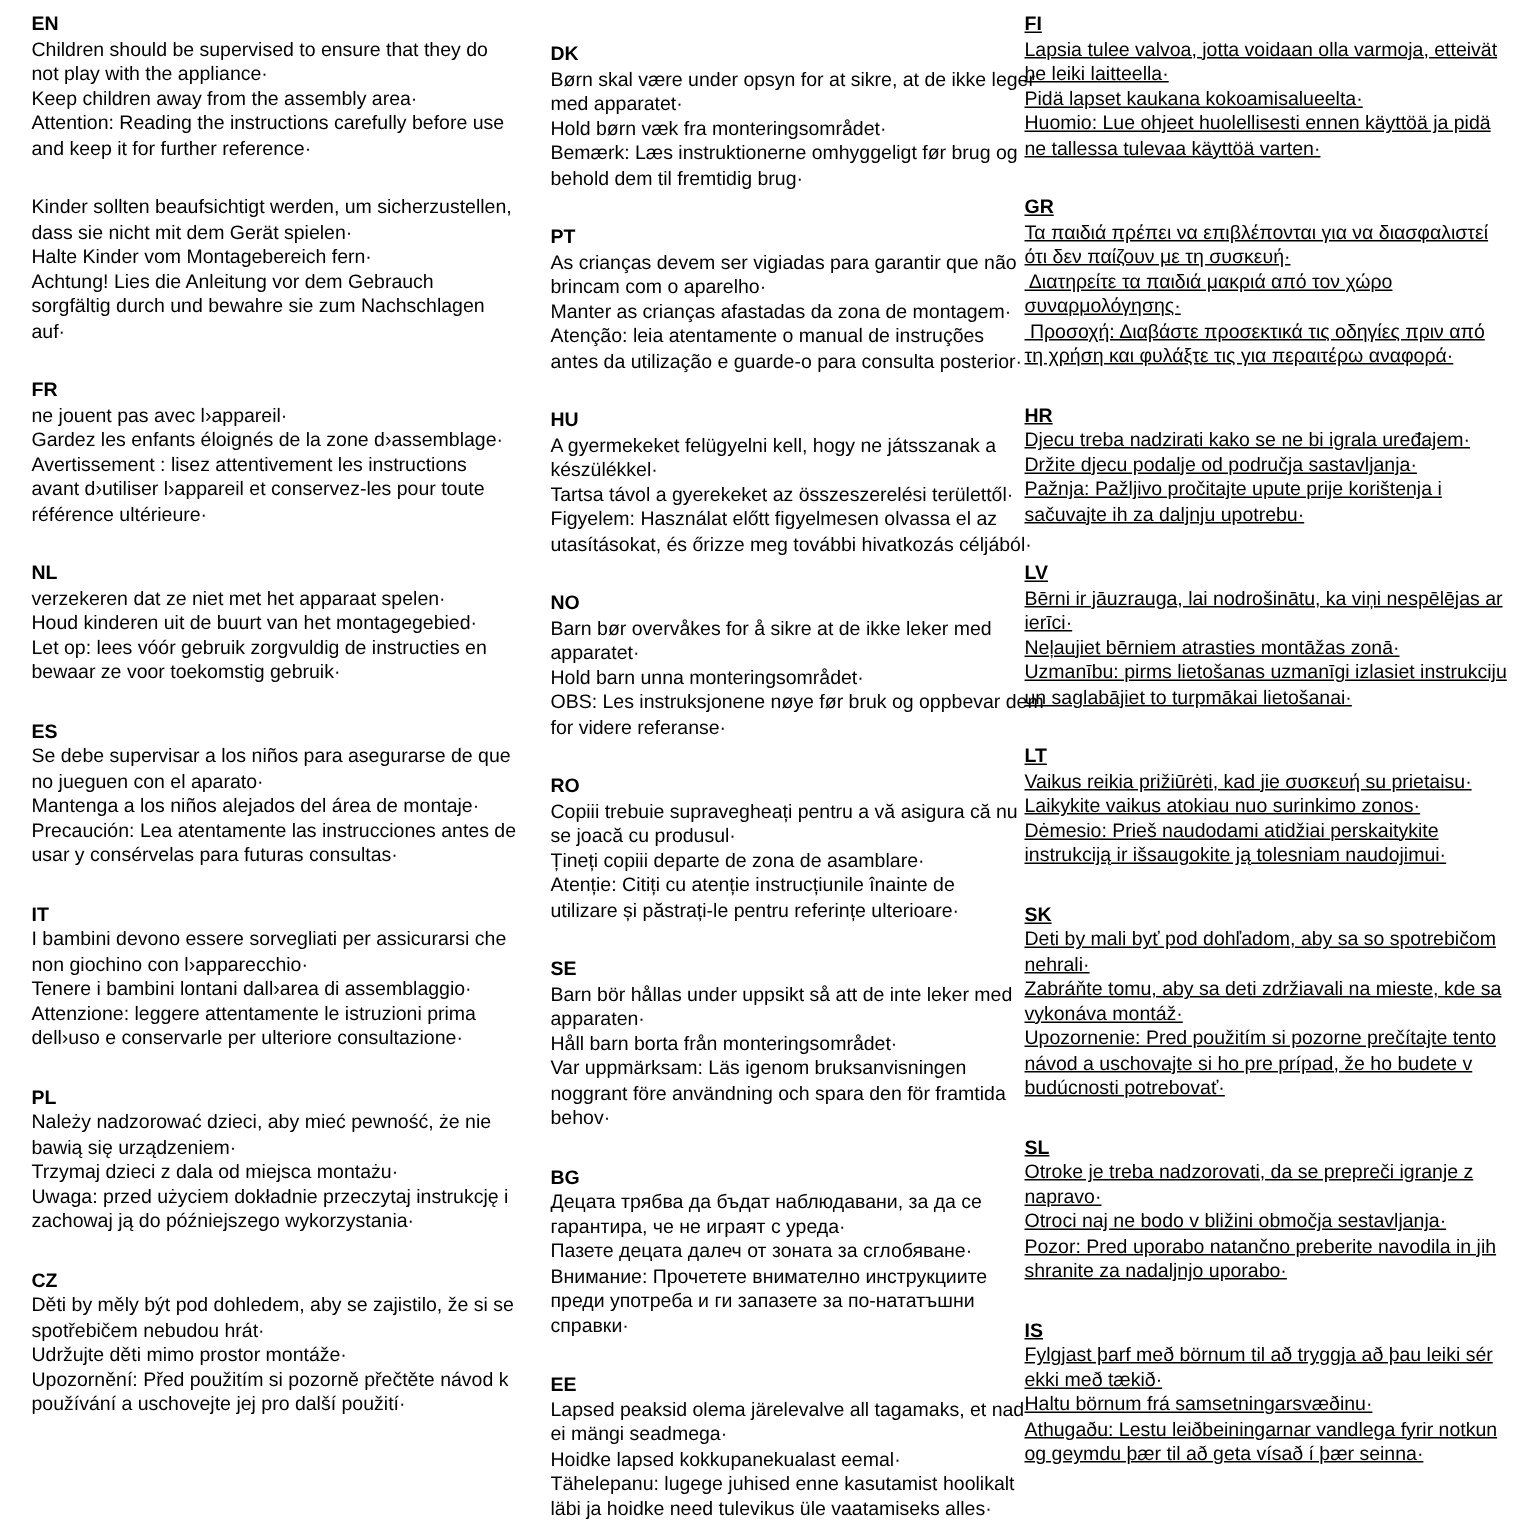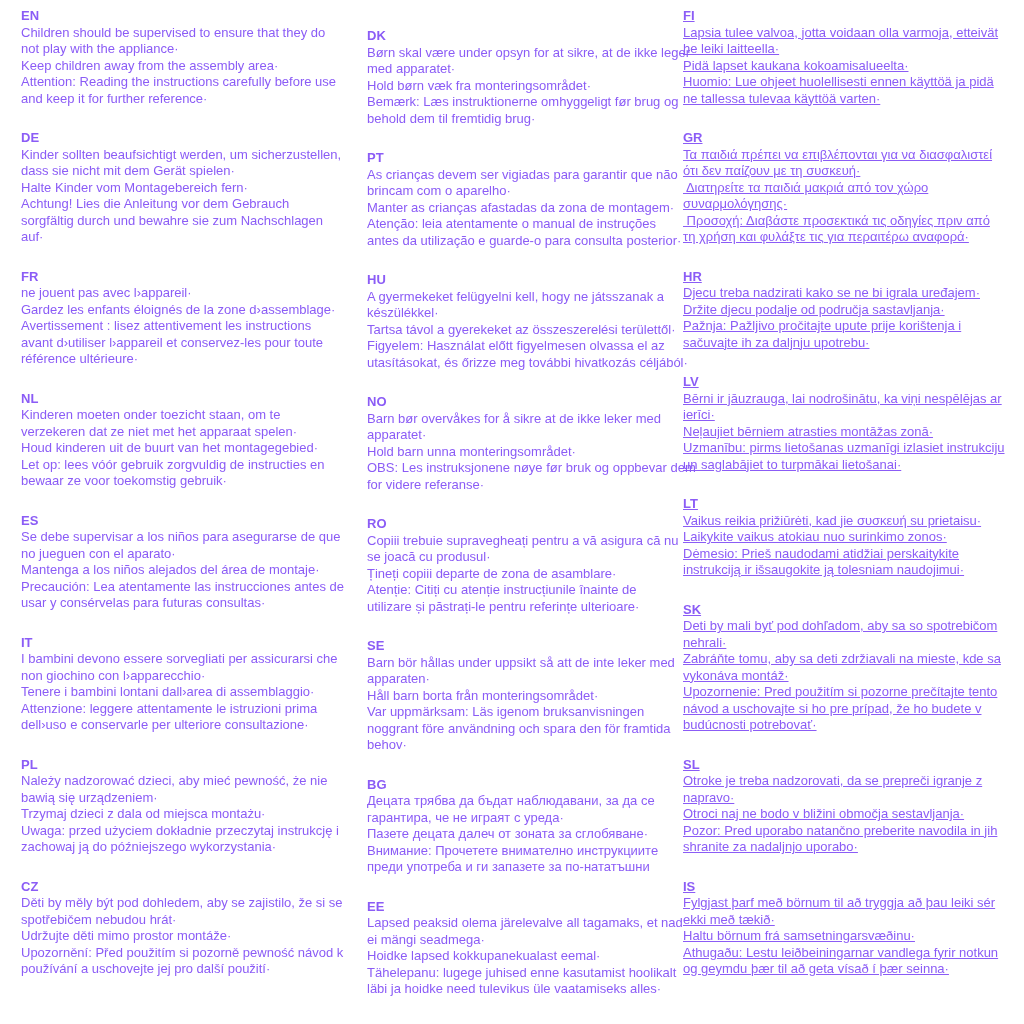--- a/index.html
+++ b/index.html
@@ -6,21 +6,21 @@
     margin: 0;
     padding: 0;
     background: #ffffff;
   }
   .page {
     position: relative;
     width: 1024px;
     height: 1024px;
     background: #ffffff;
     font-family: "Liberation Sans", sans-serif;
-    color: #8b5cf6;
+    color: #000000;
     overflow: hidden;
   }
   .col {
     position: absolute;
     top: 8px;
   }
   .col-1 { left: 21px;  width: 330px; }
   .col-2 { left: 367px; width: 330px; margin-top: 20px; }
   .col-3 { left: 683px; width: 338px; text-decoration: underline; }
   .section {
@@ -45,39 +45,37 @@
   <div class="col col-1">
       <div class="section">
         <div class="code">EN</div>
         <div class="line">Children should be supervised to ensure that they do</div>
         <div class="line">not play with the appliance·</div>
         <div class="line">Keep children away from the assembly area·</div>
         <div class="line">Attention: Reading the instructions carefully before use</div>
         <div class="line">and keep it for further reference·</div>
       </div>
       <div class="section">
-        <div class="code">DE</div>
         <div class="line">Kinder sollten beaufsichtigt werden, um sicherzustellen,</div>
         <div class="line">dass sie nicht mit dem Gerät spielen·</div>
         <div class="line">Halte Kinder vom Montagebereich fern·</div>
         <div class="line">Achtung! Lies die Anleitung vor dem Gebrauch</div>
         <div class="line">sorgfältig durch und bewahre sie zum Nachschlagen</div>
         <div class="line">auf·</div>
       </div>
       <div class="section">
         <div class="code">FR</div>
         <div class="line">ne jouent pas avec l›appareil·</div>
         <div class="line">Gardez les enfants éloignés de la zone d›assemblage·</div>
         <div class="line">Avertissement : lisez attentivement les instructions</div>
         <div class="line">avant d›utiliser l›appareil et conservez-les pour toute</div>
         <div class="line">référence ultérieure·</div>
       </div>
       <div class="section">
         <div class="code">NL</div>
-        <div class="line">Kinderen moeten onder toezicht staan, om te</div>
         <div class="line">verzekeren dat ze niet met het apparaat spelen·</div>
         <div class="line">Houd kinderen uit de buurt van het montagegebied·</div>
         <div class="line">Let op: lees vóór gebruik zorgvuldig de instructies en</div>
         <div class="line">bewaar ze voor toekomstig gebruik·</div>
       </div>
       <div class="section">
         <div class="code">ES</div>
         <div class="line">Se debe supervisar a los niños para asegurarse de que</div>
         <div class="line">no jueguen con el aparato·</div>
         <div class="line">Mantenga a los niños alejados del área de montaje·</div>
@@ -98,21 +96,21 @@
         <div class="line">bawią się urządzeniem·</div>
         <div class="line">Trzymaj dzieci z dala od miejsca montażu·</div>
         <div class="line">Uwaga: przed użyciem dokładnie przeczytaj instrukcję i</div>
         <div class="line">zachowaj ją do późniejszego wykorzystania·</div>
       </div>
       <div class="section">
         <div class="code">CZ</div>
         <div class="line">Děti by měly být pod dohledem, aby se zajistilo, že si se</div>
         <div class="line">spotřebičem nebudou hrát·</div>
         <div class="line">Udržujte děti mimo prostor montáže·</div>
-        <div class="line">Upozornění: Před použitím si pozorně pewność návod k</div>
+        <div class="line">Upozornění: Před použitím si pozorně přečtěte návod k</div>
         <div class="line">používání a uschovejte jej pro další použití·</div>
       </div>
     </div>
   <div class="col col-2">
       <div class="section">
         <div class="code">DK</div>
         <div class="line">Børn skal være under opsyn for at sikre, at de ikke leger</div>
         <div class="line">med apparatet·</div>
         <div class="line">Hold børn væk fra monteringsområdet·</div>
         <div class="line">Bemærk: Læs instruktionerne omhyggeligt før brug og</div>
@@ -159,20 +157,21 @@
         <div class="line">noggrant före användning och spara den för framtida</div>
         <div class="line">behov·</div>
       </div>
       <div class="section">
         <div class="code">BG</div>
         <div class="line">Децата трябва да бъдат наблюдавани, за да се</div>
         <div class="line">гарантира, че не играят с уреда·</div>
         <div class="line">Пазете децата далеч от зоната за сглобяване·</div>
         <div class="line">Внимание: Прочетете внимателно инструкциите</div>
         <div class="line">преди употреба и ги запазете за по-нататъшни</div>
+        <div class="line">справки·</div>
       </div>
       <div class="section">
         <div class="code">EE</div>
         <div class="line">Lapsed peaksid olema järelevalve all tagamaks, et nad</div>
         <div class="line">ei mängi seadmega·</div>
         <div class="line">Hoidke lapsed kokkupanekualast eemal·</div>
         <div class="line">Tähelepanu: lugege juhised enne kasutamist hoolikalt</div>
         <div class="line">läbi ja hoidke need tulevikus üle vaatamiseks alles·</div>
       </div>
     </div>

